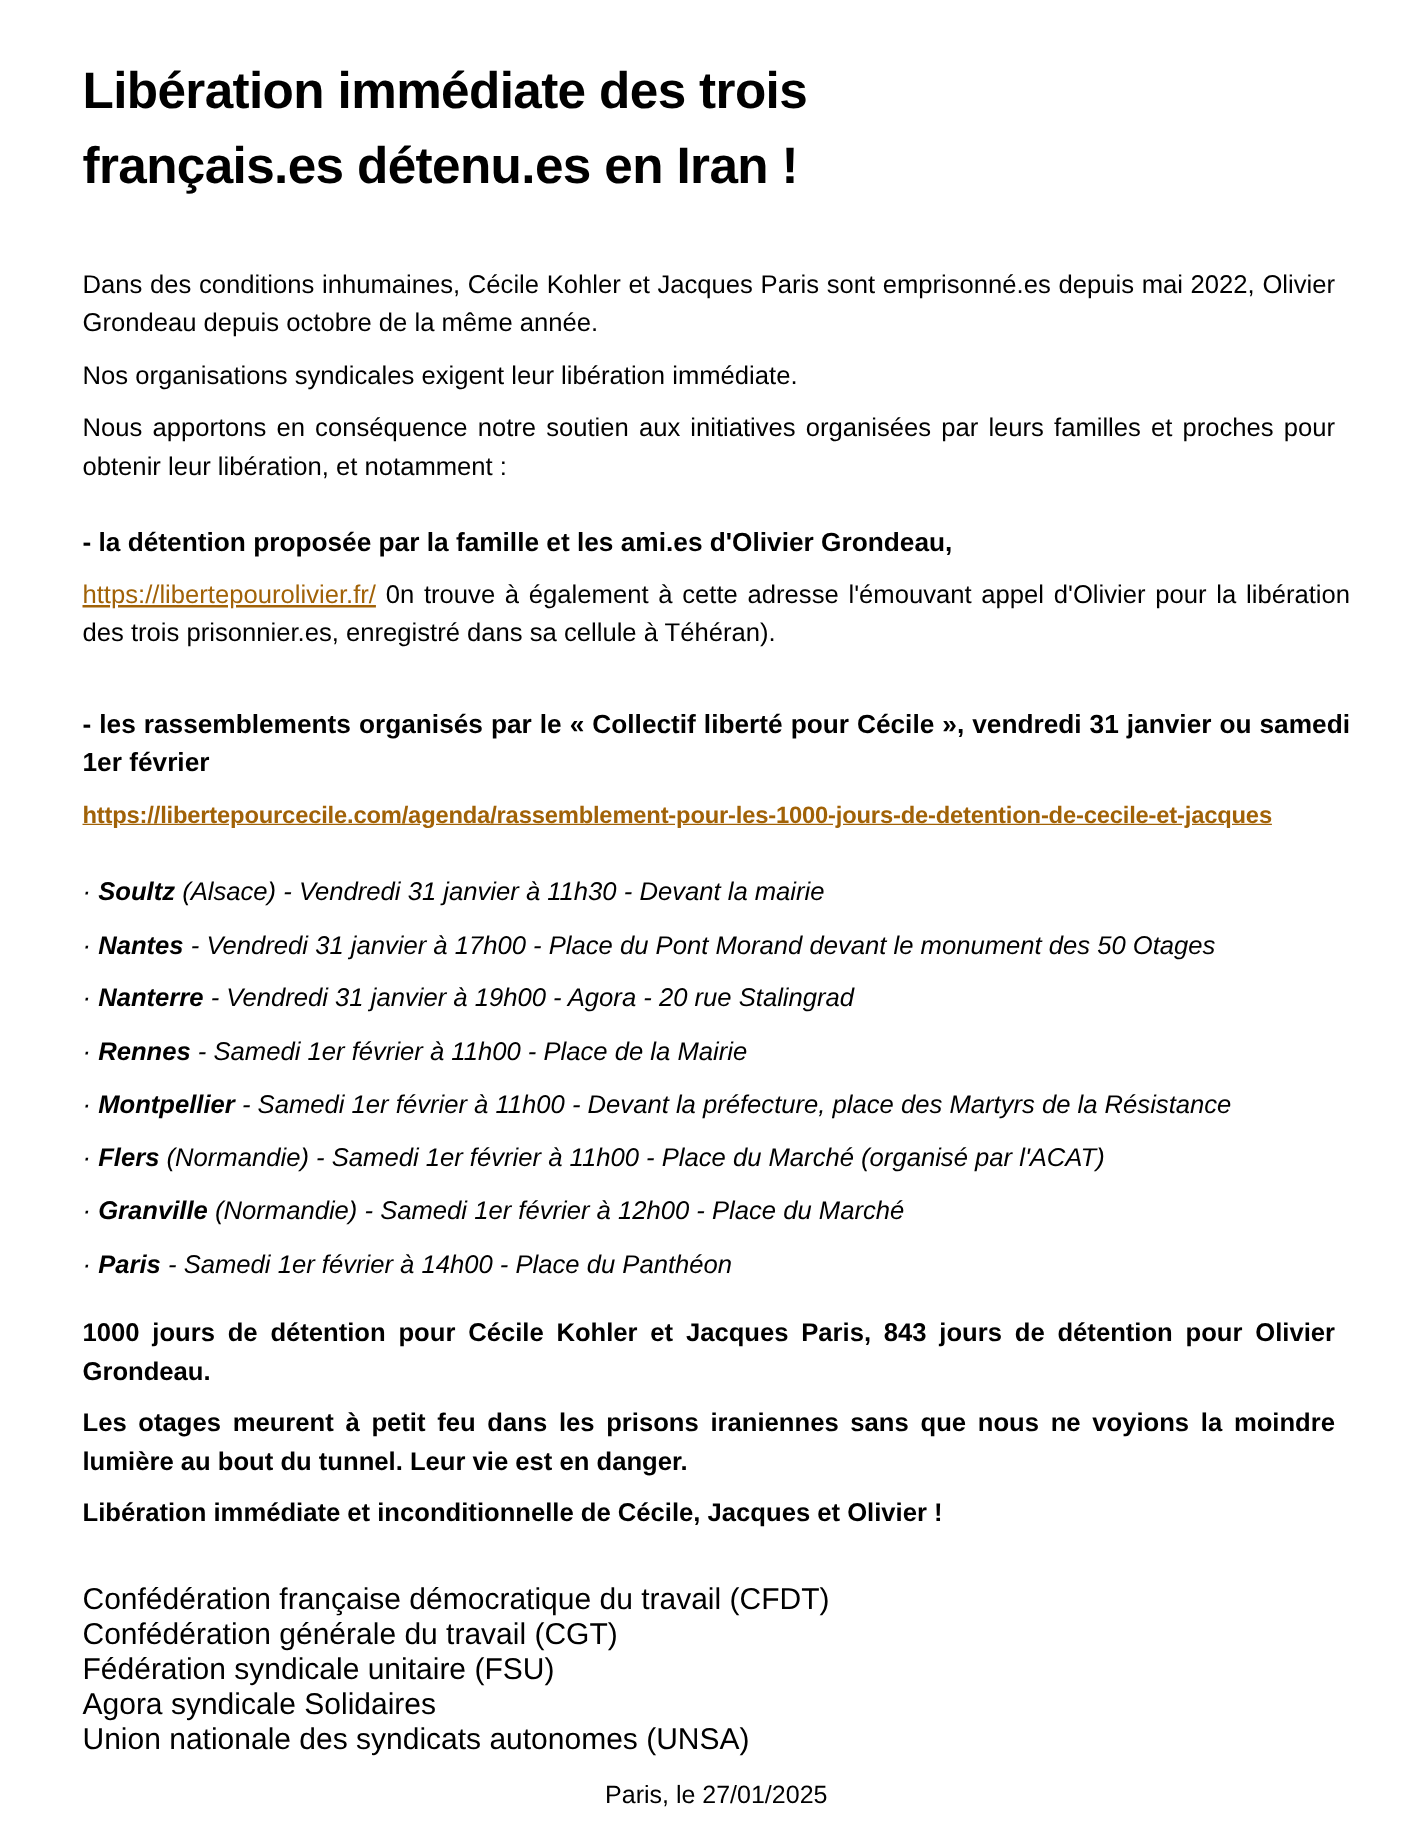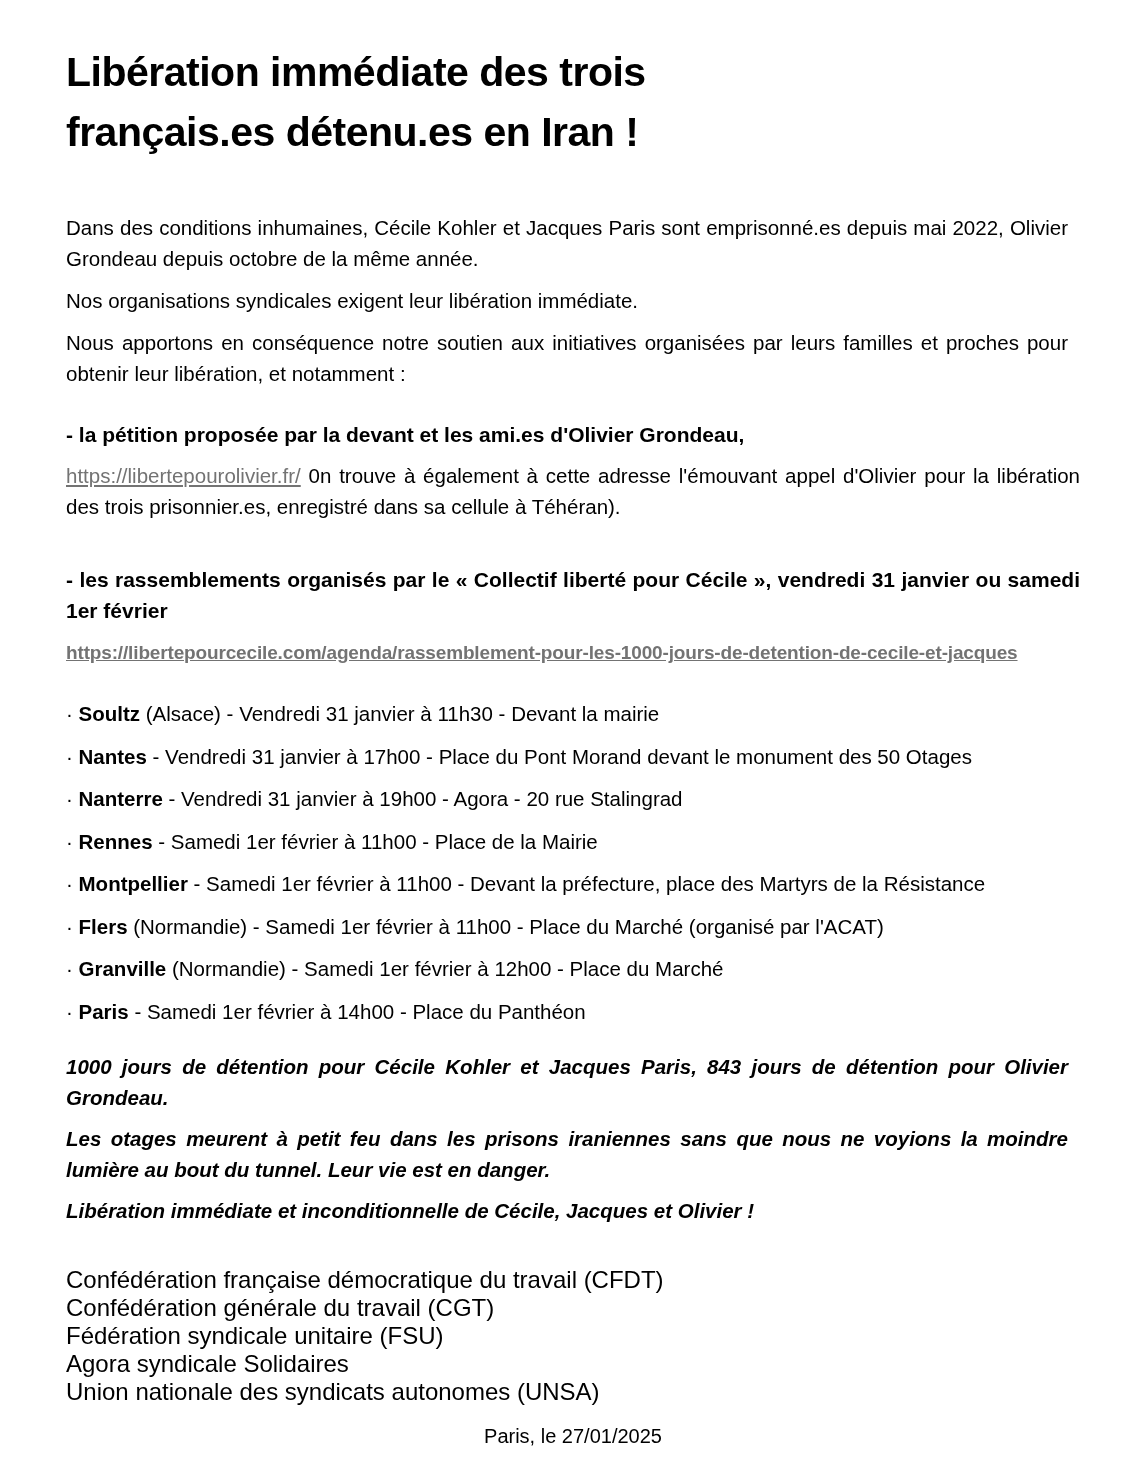--- a/index.html
+++ b/index.html
@@ -24,41 +24,41 @@
   p { margin: 0 12px 11px 0; font-size: 20.5px; line-height: 31px; }
   .just { text-align: justify; }
   .section-heading {
     font-size: 21px;
     font-weight: 700;
     line-height: 31px;
     margin: 30px 0 10px 0;
   }
   .section-heading.two-line { margin-top: 42px; text-align: justify; }
   a.doc-link {
-    color: #737373;
+    color: #a16207;
     text-decoration: underline;
     cursor: pointer;
   }
   .link-par { margin: 0 0 8px 0; }
   .long-link {
     display: inline-block;
     font-size: 19px;
     letter-spacing: -0.15px;
     white-space: nowrap;
     font-weight: bold;
   }
-  .events { margin: 30px 0 0 0; padding: 0; list-style: none; }
+  .events { margin: 30px 0 0 0; padding: 0; list-style: none; font-style: italic; }
   .events li {
     font-size: 20.5px;
     line-height: 31px;
     margin: 0 0 11.5px 0;
   }
   .events .city { font-weight: 700; }
   .emphasis { margin-top: 24px; }
-  .emphasis p { font-weight: 700; margin-bottom: 10px; font-style: italic; }
+  .emphasis p { font-weight: 700; margin-bottom: 10px; }
   .signatories { margin-top: 40px; }
   .signatories div { font-size: 24px; line-height: 28px; }
   .dateline {
     text-align: center;
     font-size: 20px;
     line-height: 28px;
     margin-top: 16px;
   }
 </style>
 </head>
@@ -70,21 +70,21 @@
     <span class="title-line">Libération immédiate des trois</span>
     <span class="title-line">français.es détenu.es en Iran !</span>
   </h1>
 
   <div class="intro">
     <p class="just">Dans des conditions inhumaines, Cécile Kohler et Jacques Paris sont emprisonné.es depuis mai 2022, Olivier Grondeau depuis octobre de la même année.</p>
     <p>Nos organisations syndicales exigent leur libération immédiate.</p>
     <p class="just">Nous apportons en conséquence notre soutien aux initiatives organisées par leurs familles et proches pour obtenir leur libération, et notamment :</p>
   </div>
 
-  <div class="section-heading">- la pétition proposée par la devant et les ami.es d'Olivier Grondeau,</div>
+  <div class="section-heading">- la détention proposée par la famille et les ami.es d'Olivier Grondeau,</div>
   <p class="just link-par"><a class="doc-link">https://libertepourolivier.fr/</a><span> 0n trouve à également à cette adresse l'émouvant appel d'Olivier pour la libération des trois prisonnier.es, enregistré dans sa cellule à Téhéran).</span></p>
 
   <div class="section-heading two-line">- les rassemblements organisés par le « Collectif liberté pour Cécile », vendredi 31 janvier ou samedi 1er février</div>
   <p class="link-par"><a class="doc-link long-link">https://libertepourcecile.com/agenda/rassemblement-pour-les-1000-jours-de-detention-de-cecile-et-jacques</a></p>
 
   <ul class="events">
     <li><span>·</span> <span class="city">Soultz</span><span> (Alsace) - Vendredi 31 janvier à 11h30 - Devant la mairie</span></li>
     <li><span>·</span> <span class="city">Nantes</span><span> - Vendredi 31 janvier à 17h00 - Place du Pont Morand devant le monument des 50 Otages</span></li>
     <li><span>·</span> <span class="city">Nanterre</span><span> - Vendredi 31 janvier à 19h00 - Agora - 20 rue Stalingrad</span></li>
     <li><span>·</span> <span class="city">Rennes</span><span> - Samedi 1er février à 11h00 - Place de la Mairie</span></li>

